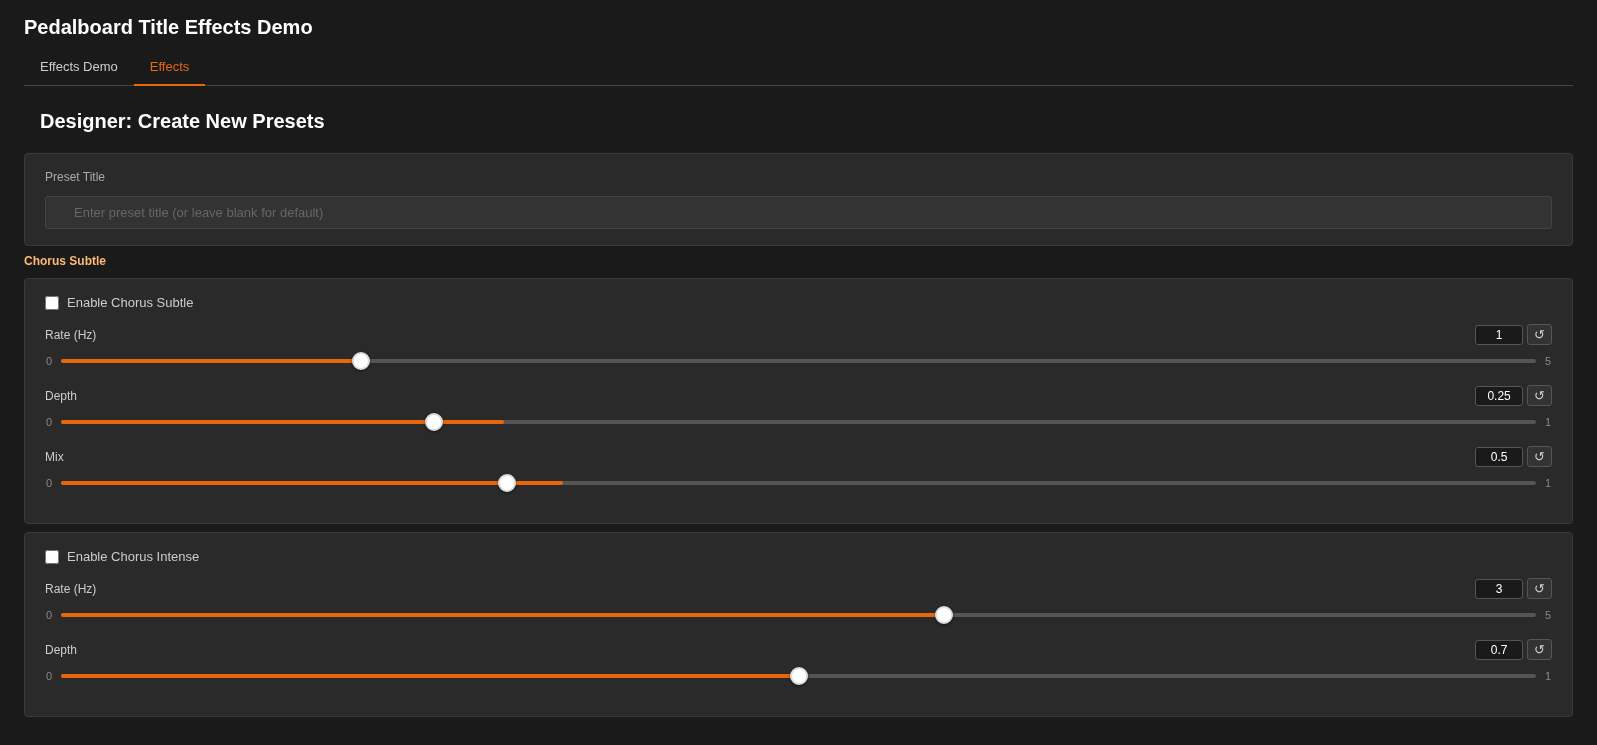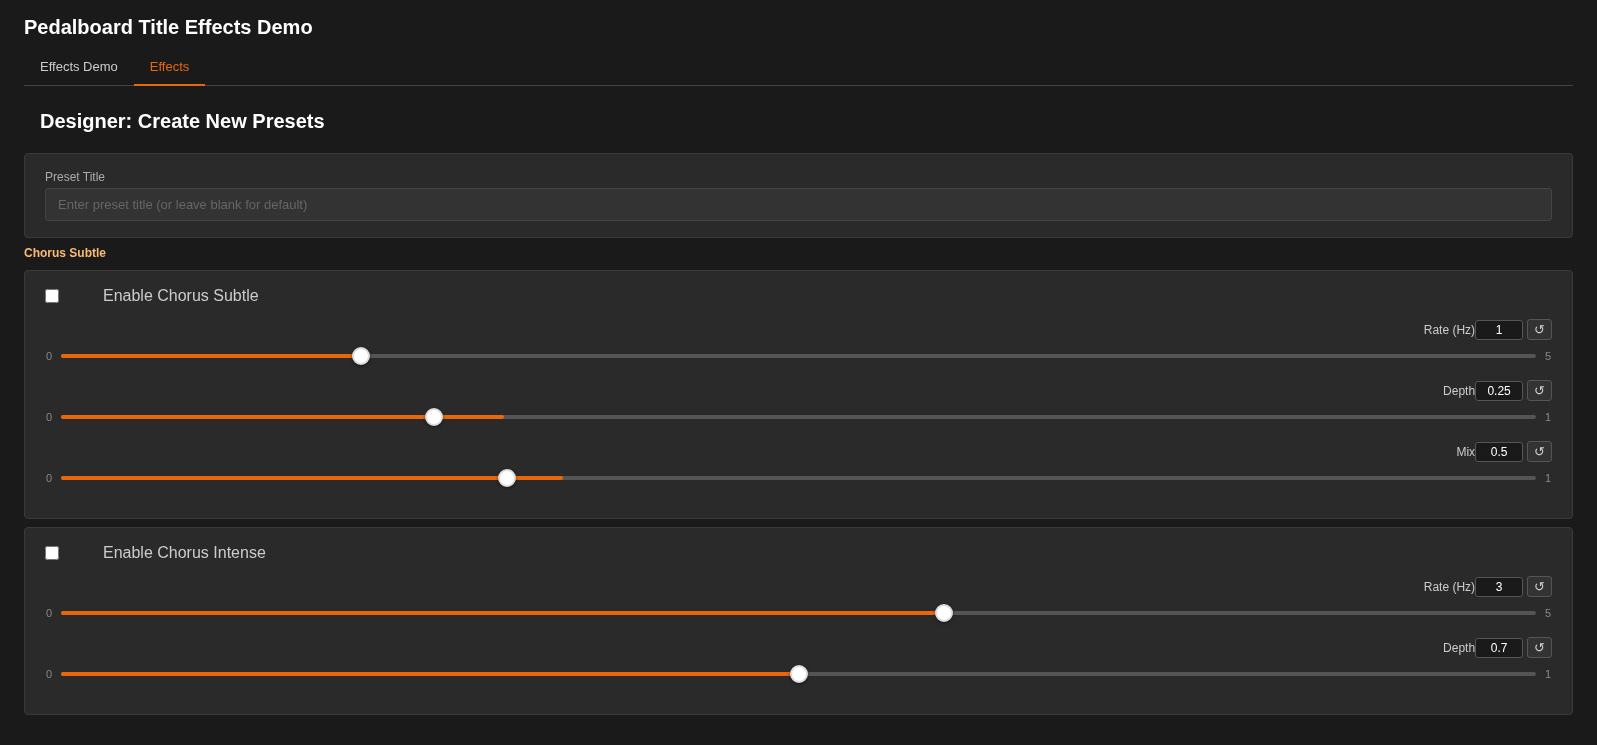--- a/index.html
+++ b/index.html
@@ -70,31 +70,31 @@
       background: #2a2a2a;
       border: 1px solid #3a3a3a;
       border-radius: 4px;
       padding: 16px 20px;
       margin-bottom: 8px;
     }
 
     .preset-label {
       font-size: 12px;
       color: #aaa;
-      margin-bottom: 4px;
+      margin-bottom: 12px;
     }
 
     .preset-input {
       width: 100%;
       background: #333;
       border: 1px solid #444;
       border-radius: 3px;
       color: #888;
       font-size: 13px;
-      padding: 8px 12px;
+      padding: 8px 28px;
       outline: none;
     }
 
     .preset-input::placeholder {
       color: #666;
     }
 
     .enable-row {
       display: flex;
       align-items: center;
@@ -103,32 +103,31 @@
     }
 
     .enable-checkbox {
       width: 14px;
       height: 14px;
       accent-color: #e8670a;
       cursor: pointer;
     }
 
     .enable-label {
-      font-size: 16px;
+      font-size: 13px;
       color: #ccc;
-      margin-left: 36px;
     }
 
     .slider-row {
       margin-bottom: 14px;
     }
 
     .slider-header {
       display: flex;
-      justify-content: flex-end;
+      justify-content: space-between;
       align-items: center;
       margin-bottom: 6px;
     }
 
     .slider-label {
       font-size: 12px;
       color: #ccc;
     }
 
     .slider-value-group {

